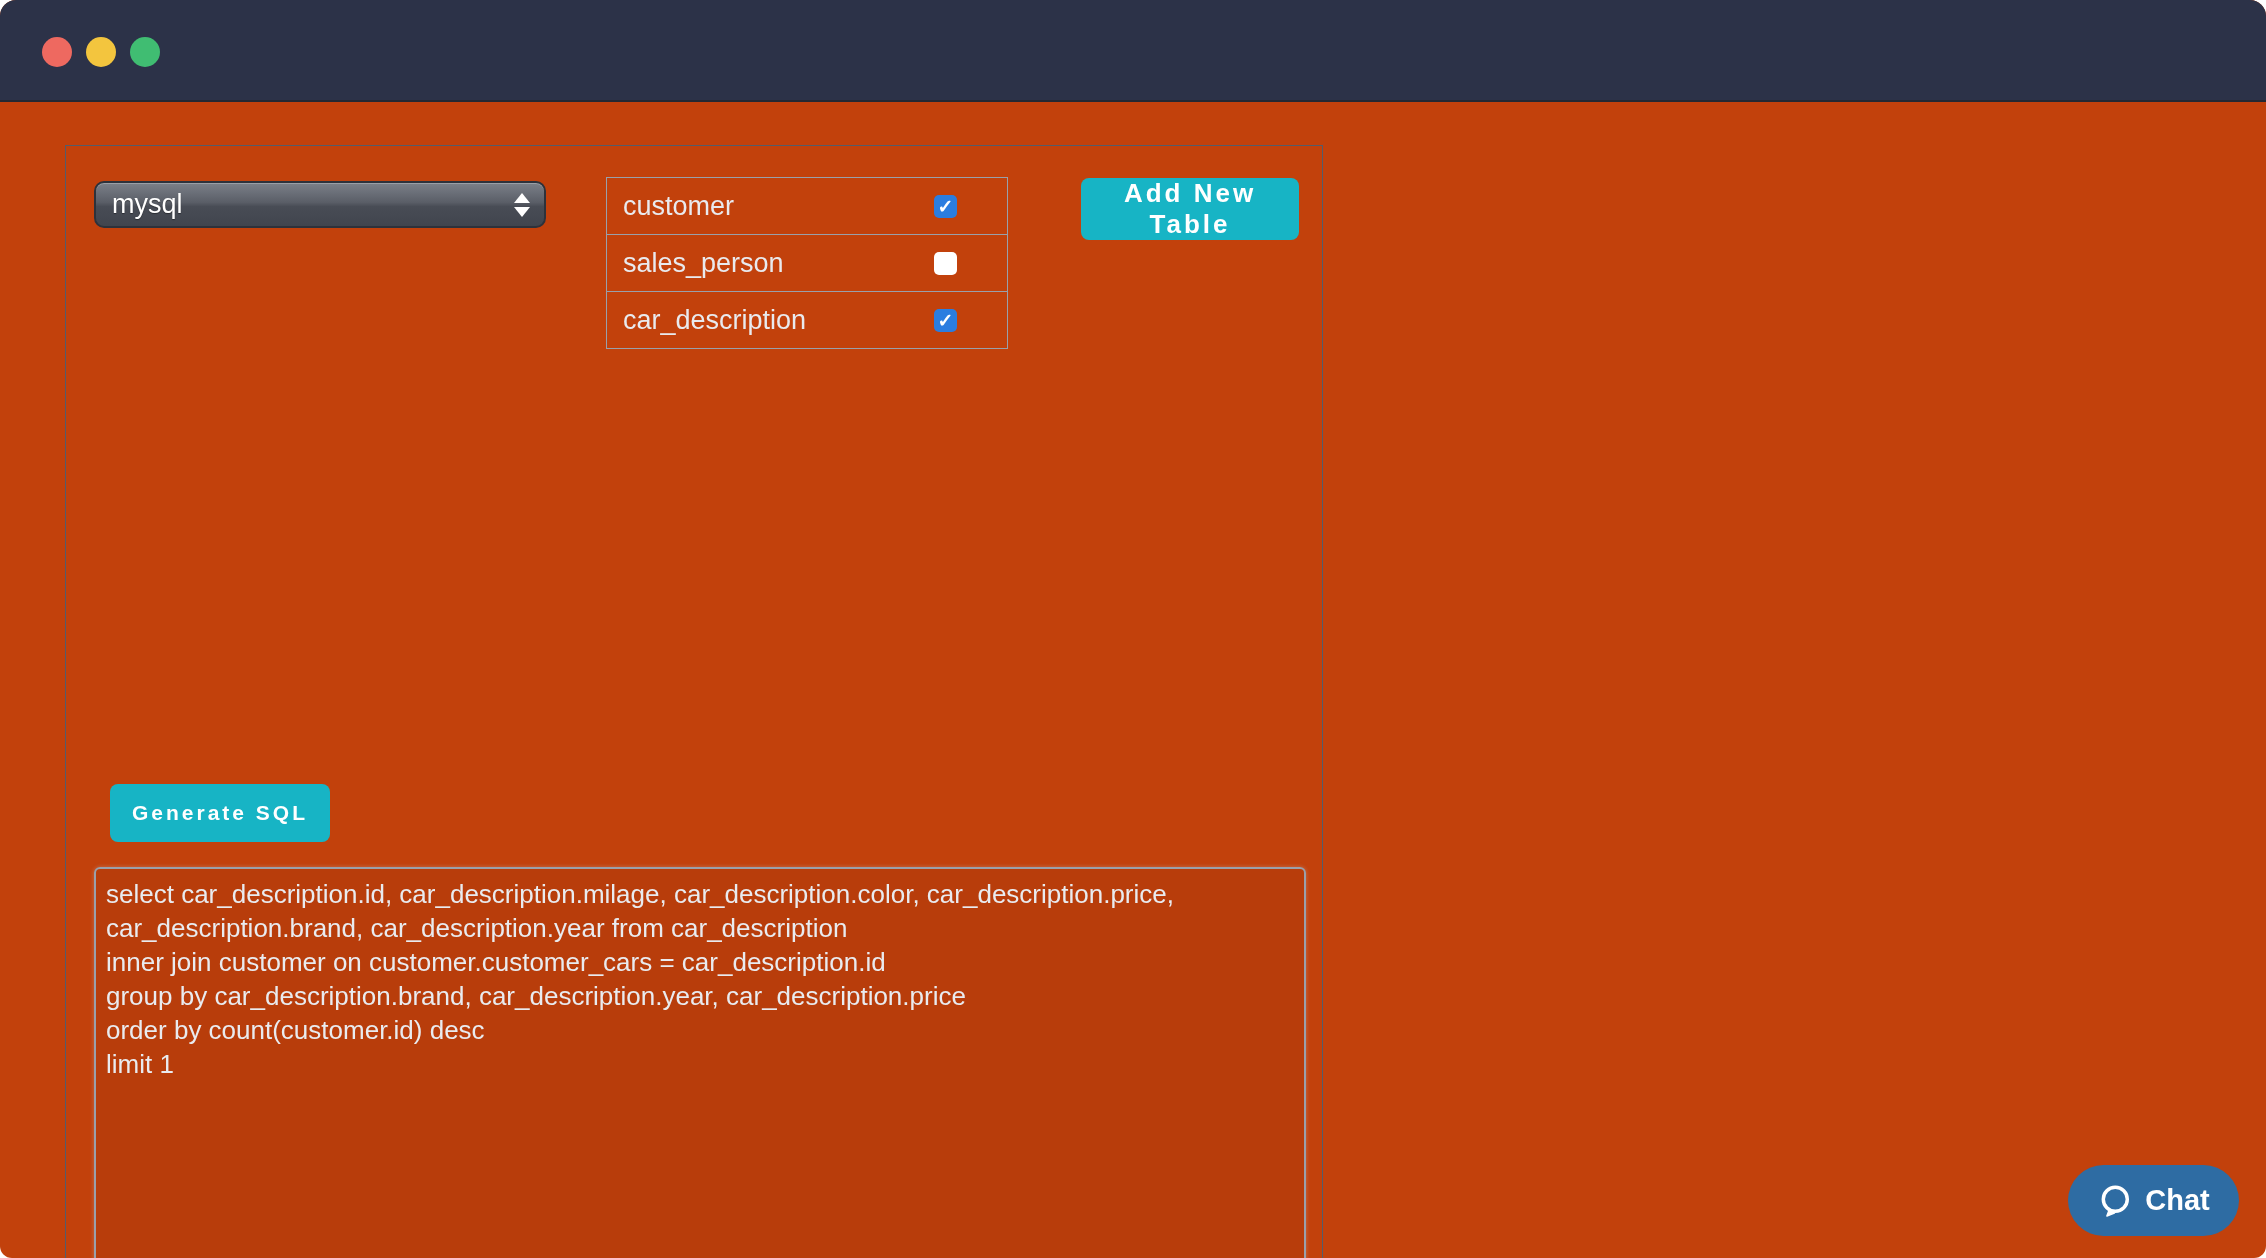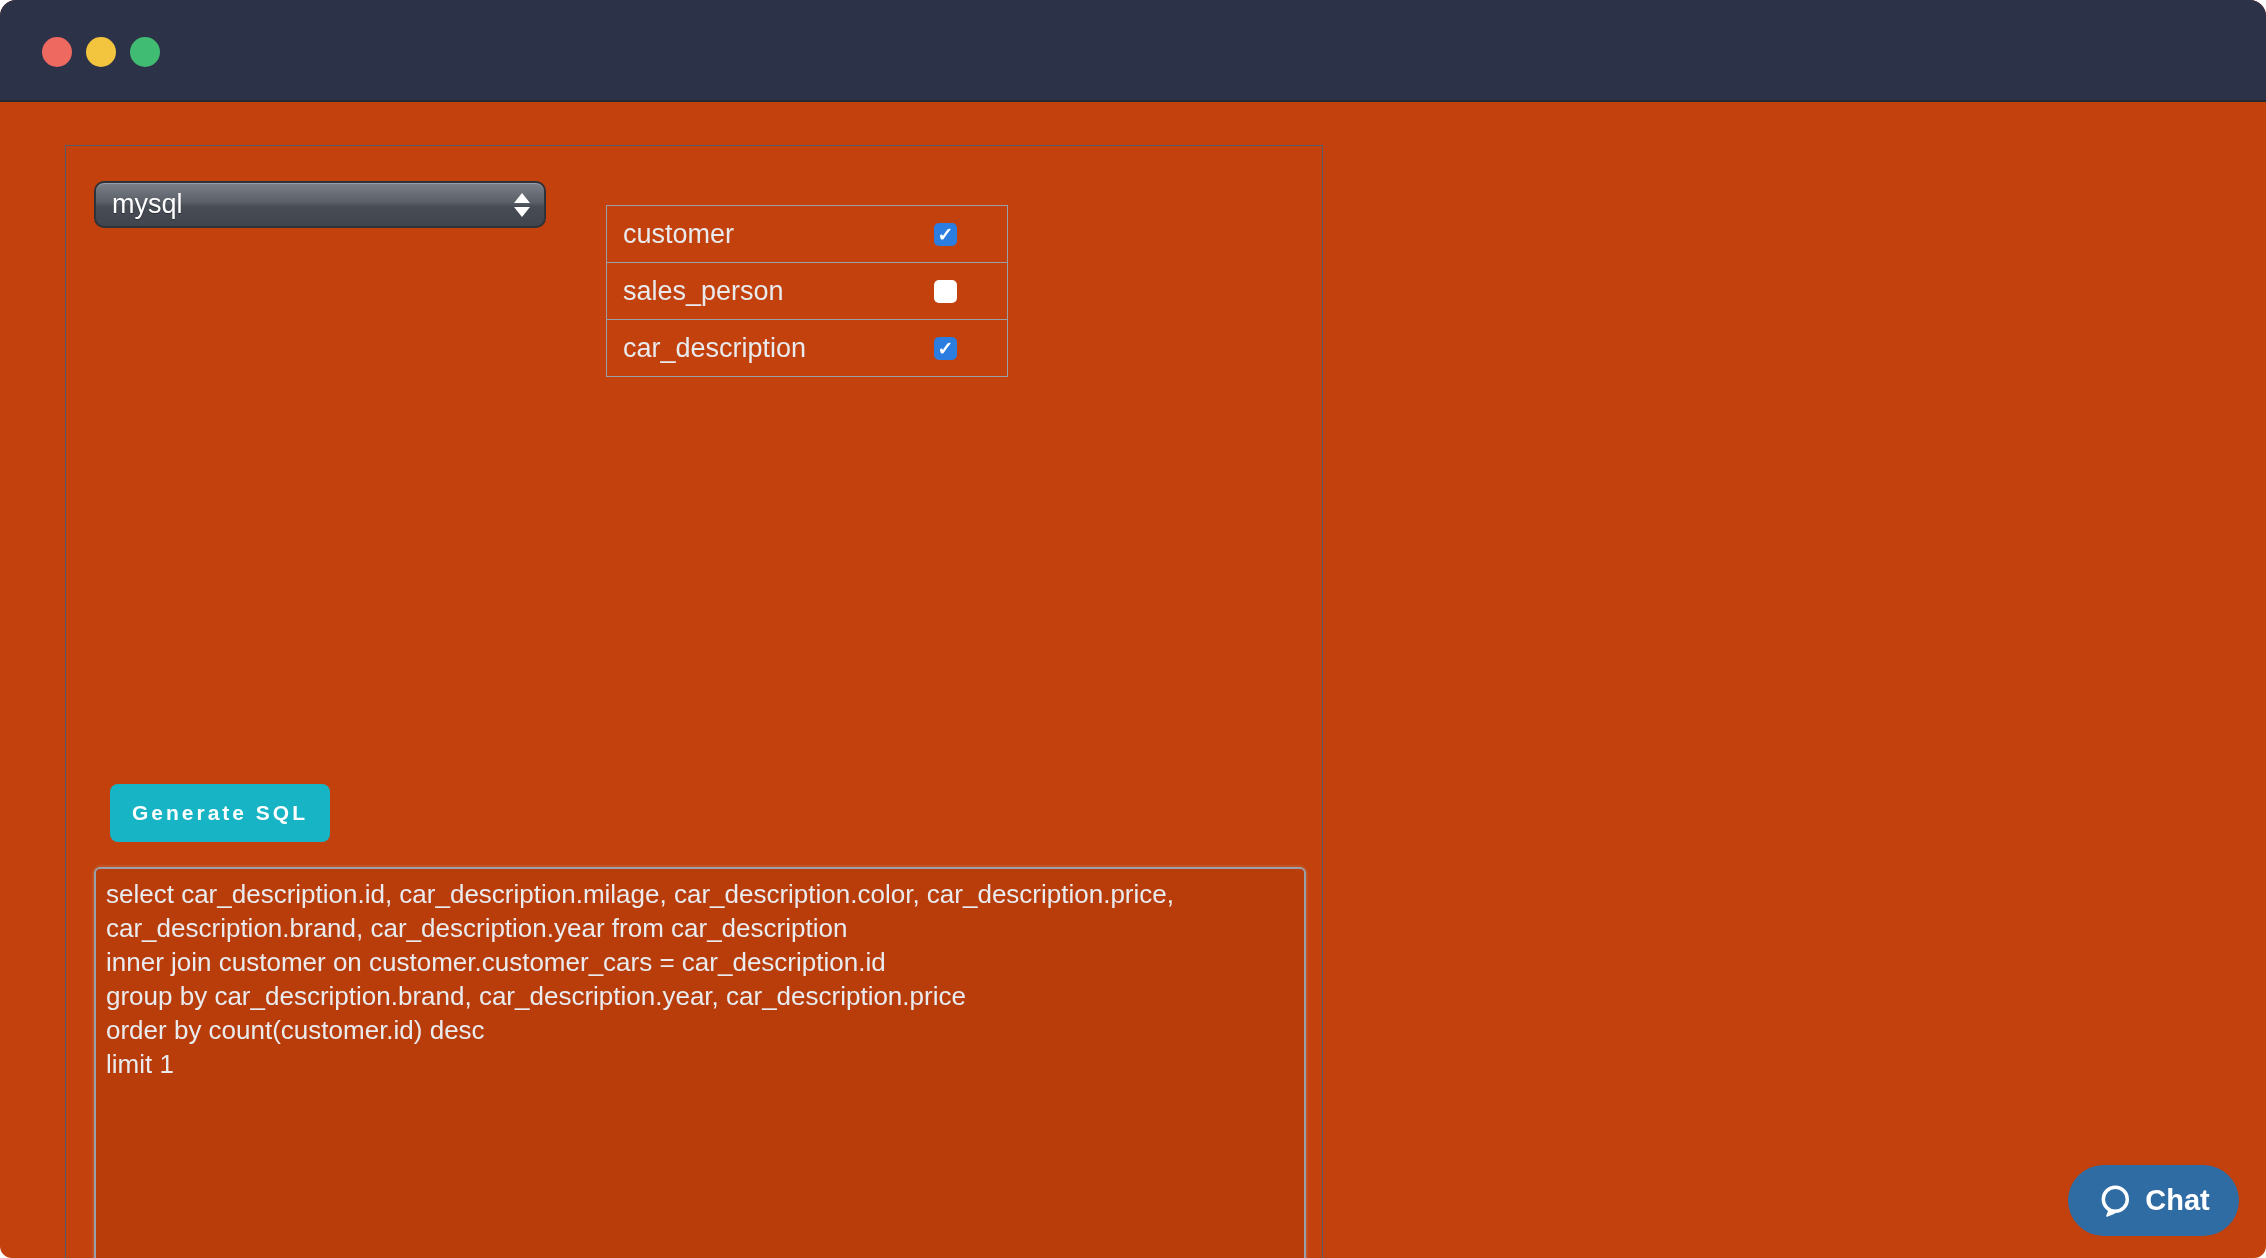--- a/index.html
+++ b/index.html
@@ -50,21 +50,20 @@
     text-shadow:0 1px 1px rgba(0,0,0,0.4);
   }
   .spinner { display:flex; flex-direction:column; gap:4px; align-items:center; }
   .spin-up   { width:0; height:0; border-left:8px solid transparent; border-right:8px solid transparent; border-bottom:10px solid #ffffff; }
   .spin-down { width:0; height:0; border-left:8px solid transparent; border-right:8px solid transparent; border-top:10px solid #ffffff; }
   
   .tables {
     position:absolute; left:606px; top:177px; width:402px;
     border:1px solid #99a0ac;
     border-bottom:none;
-    margin-top:28px;
   }
   .trow {
     height:57px;
     display:flex; align-items:center; justify-content:space-between;
     padding:0 50px 0 16px;
     border-bottom:1px solid #99a0ac;
   }
   .trow .tname { color:#e9eaee; font-size:27px; }
   .cb {
     width:23px; height:23px; border-radius:5px;
@@ -150,20 +149,21 @@
       <div class="trow">
         <span class="tname">sales_person</span>
         <span class="cb"></span>
       </div>
       <div class="trow">
         <span class="tname">car_description</span>
         <span class="cb checked"></span>
       </div>
     </div>
 
+    <button class="btn-teal btn-add">Add New Table</button>
 
 
     <button class="btn-teal btn-gen">Generate SQL</button>
 
     <textarea class="ta ta-sql" spellcheck="false" style="">select car_description.id, car_description.milage, car_description.color, car_description.price,
 car_description.brand, car_description.year from car_description
 inner join customer on customer.customer_cars = car_description.id
 group by car_description.brand, car_description.year, car_description.price
 order by count(customer.id) desc
 limit 1</textarea>

